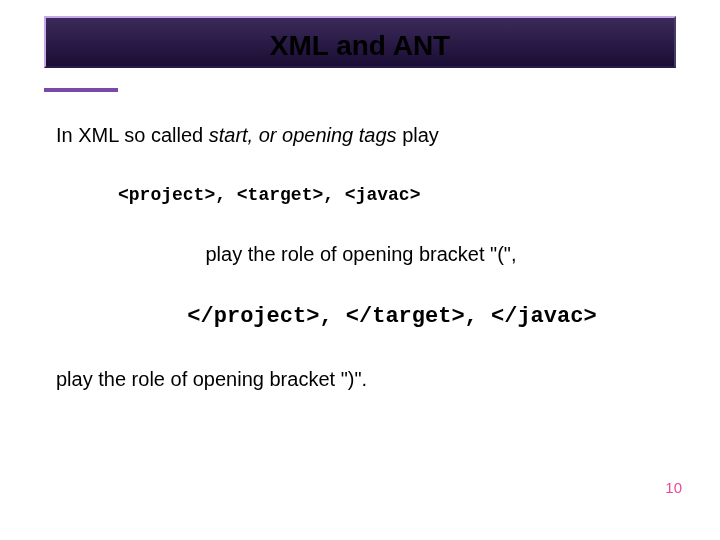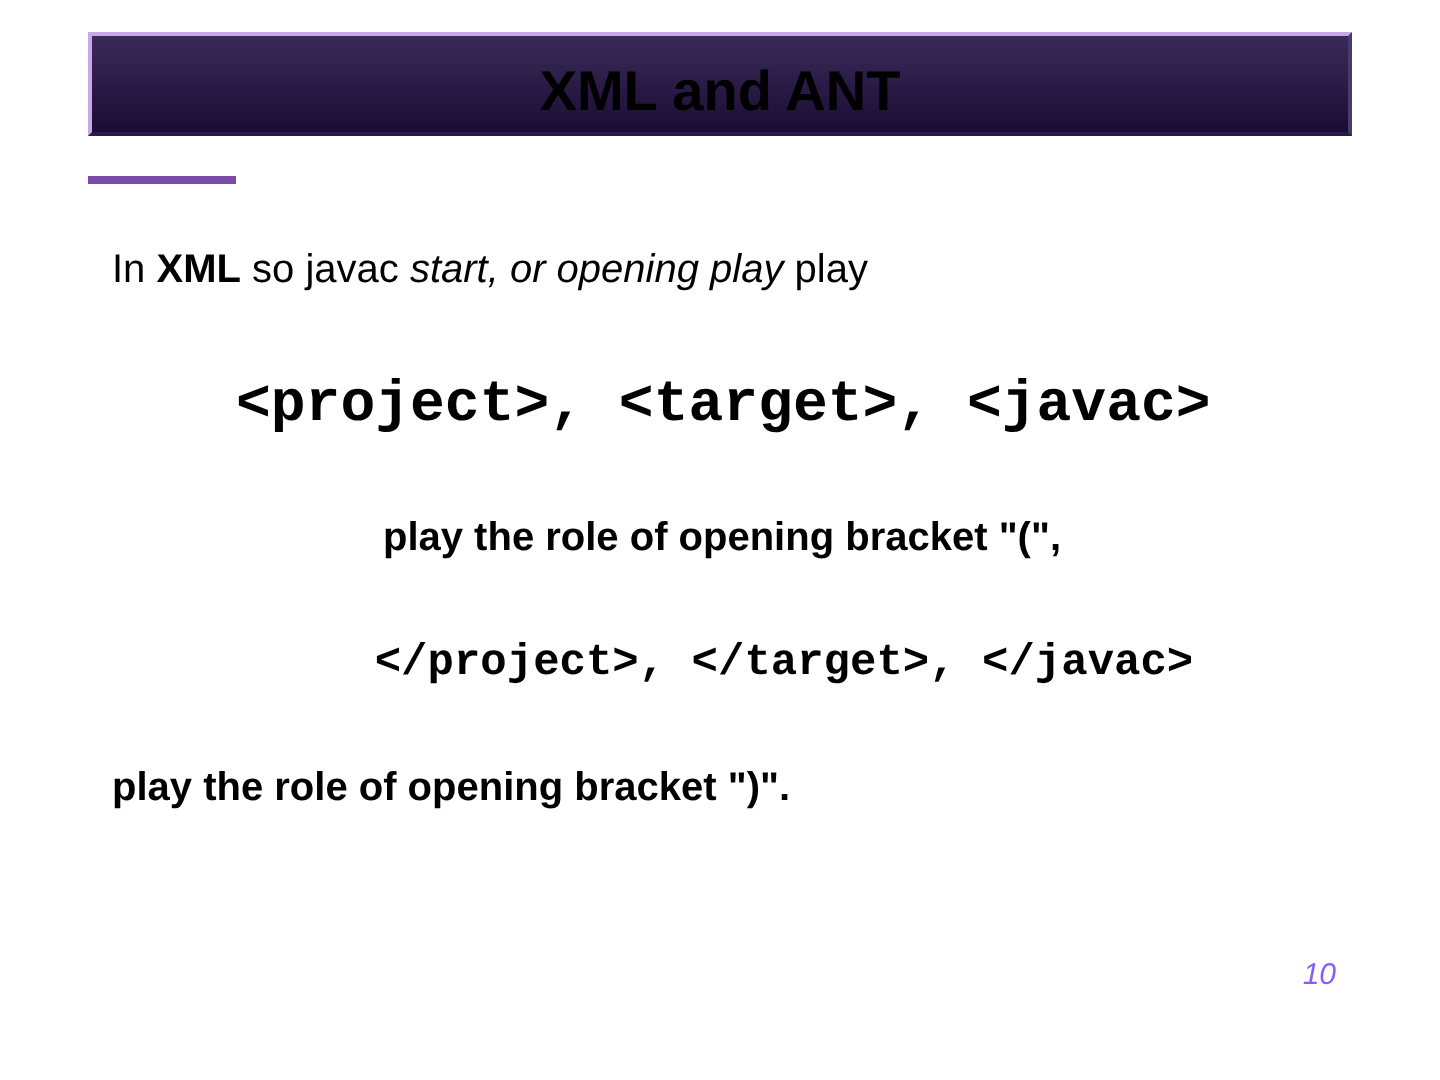--- a/index.html
+++ b/index.html
@@ -44,48 +44,47 @@
   .content {
     position: absolute;
     left: 56px;
     top: 122px;
     width: 610px;
     color: #000000;
     font-size: 20px;
     line-height: 1.35;
   }
   .line1 { margin-bottom: 34px; }
-  .code-line { font-family: "Courier New", Courier, monospace; font-size: 29px; font-weight: bold; margin-left: 62px; margin-bottom: 34px; }
+  .code-line { font-family: "Courier New", Courier, monospace; font-size: 18px; font-weight: bold; margin-left: 62px; margin-bottom: 34px; }
   .line2 { margin-bottom: 34px; text-align: center; }
   .line3 { margin-bottom: 34px; }
   .code-line2 { font-family: "Courier New", Courier, monospace; font-size: 22px; font-weight: bold; margin-left: 62px; margin-bottom: 34px; text-align: center; }
   .line4 { }
-  .bold { font-weight: bold; }
+  .bold { font-weight: normal; }
   .italic { font-style: italic; }
   .page-num {
     position: absolute;
-    right: 52px;
+    right: 38px;
     bottom: 24px;
     font-size: 15px;
-    color: #8b5cf6;
+    color: #ec4899;
     font-family: Verdana, Geneva, sans-serif;
-    font-style: italic;
   }
 </style>
 </head>
 <body>
 
 <div class="slide">
   <div class="title-bar"></div>
   <div class="title-text">XML and ANT</div>
   <div class="accent"></div>
 
   <div class="content">
     <div class="line1">
-      <span>In </span><span class="bold">XML</span><span> so javac </span><span class="italic">start, or opening play</span><span> play</span>
+      <span>In </span><span class="bold">XML</span><span> so called </span><span class="italic">start, or opening tags</span><span> play</span>
     </div>
     <div class="code-line">&lt;project&gt;, &lt;target&gt;, &lt;javac&gt;</div>
     <div class="line2 bold">play the role of opening bracket "(",</div>
     <div class="code-line2">&lt;/project&gt;, &lt;/target&gt;, &lt;/javac&gt;</div>
     <div class="line4 bold">play the role of opening bracket ")".</div>
   </div>
 
   <div class="page-num">10</div>
 </div>
 

